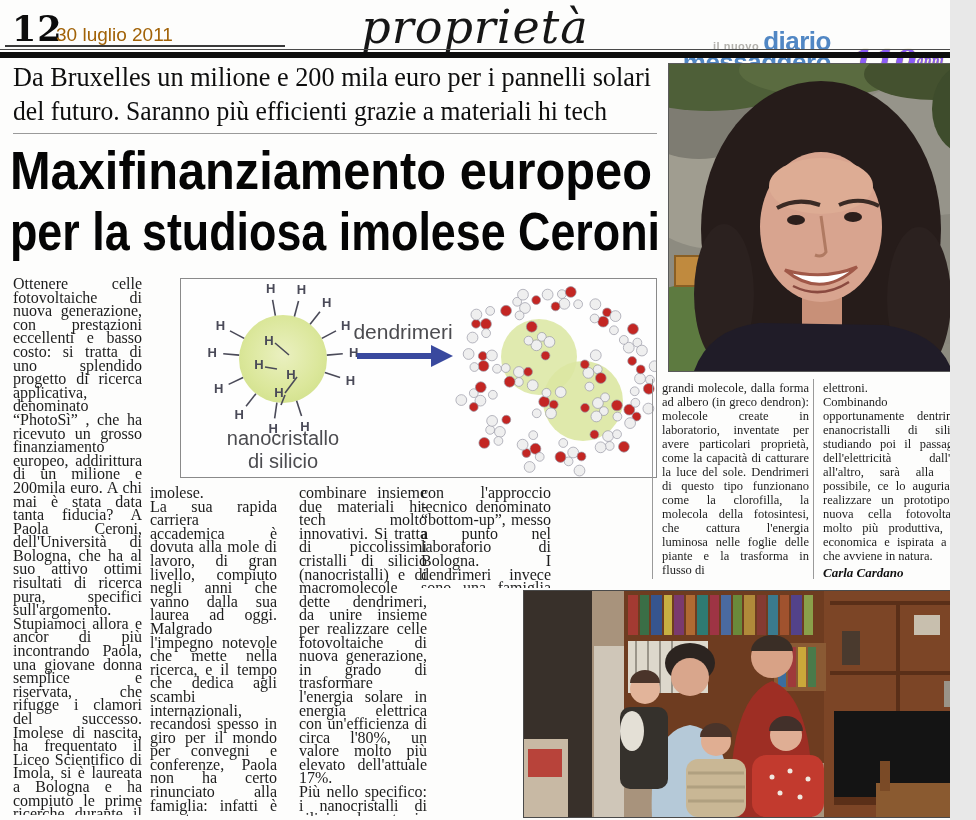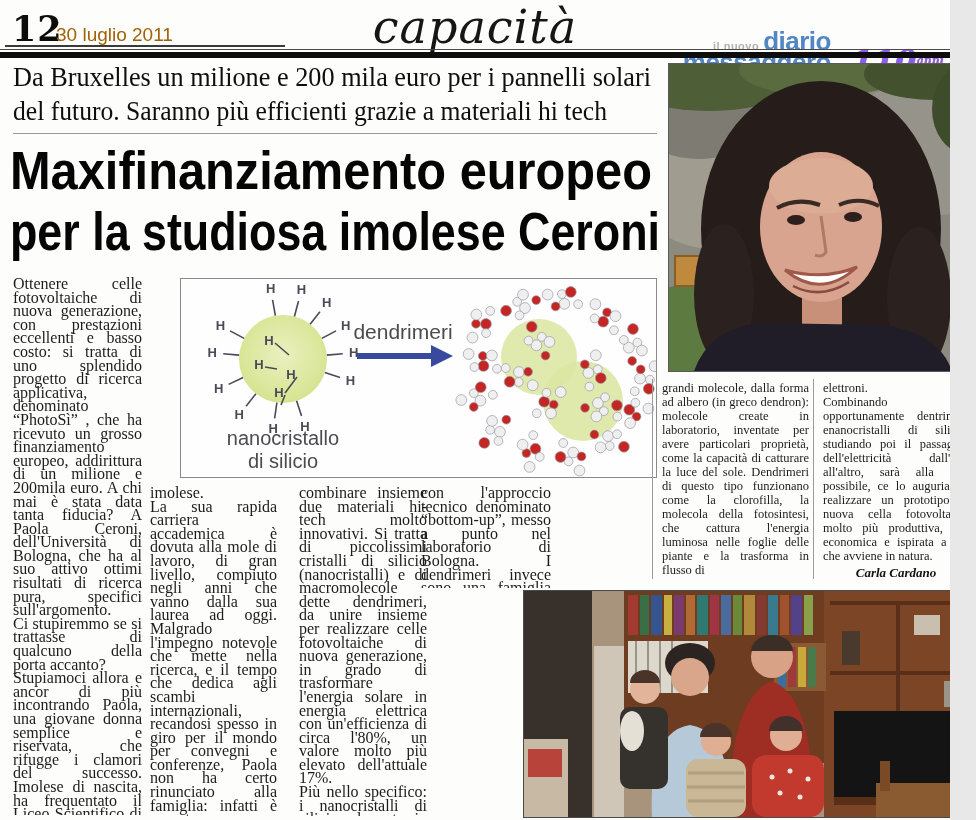--- a/index.html
+++ b/index.html
@@ -33,33 +33,33 @@
   
   .portrait{left:668px;top:63px;width:307px;height:309px;border:1px solid #5a5a5a;box-sizing:border-box;background:#8d8b80;}
   .figure-box{left:180px;top:278px;width:477px;height:200px;background:#fefefe;border:1px solid #8a8a8a;box-sizing:border-box;}
   .family{left:523px;top:590px;width:452px;height:228px;border:1px solid #4a4a4a;box-sizing:border-box;background:#a8937c;}
   .vrule{width:1px;background:#9a9a9a;}
 
   
   .col{position:absolute;overflow:hidden;font-size:16px;line-height:13.6px;text-align:justify;color:#1c1c1c;}
   .col p{margin:0;}
   .col-wide{font-size:12.5px;line-height:14px;}
-  .byline{margin-top:3px;text-align:center;font-weight:bold;font-style:italic;font-size:13px;color:#111;}
+  .byline{margin-top:3px;text-align:left;font-weight:bold;font-style:italic;font-size:13px;color:#111;}
 
   .fig-label{font-family:"Liberation Sans",sans-serif;fill:#4c4c50;}
 </style>
 </head>
 <body>
 
 <div class="page">
 
   <div class="abs pagenum">12</div>
   <div class="abs date">30 luglio 2011</div>
   <div class="abs rule-date"></div>
-  <div class="abs section">capacità</div>
+  <div class="abs section">proprietà</div>
 
   <div class="abs masthead">
     <div class="mh-left">
       <div class="mh-row1">
         <span class="mh-prefix">il nuovo</span>
         <span class="mh-word">diario</span>
       </div>
       <span class="mh-word">messaggero</span>
     </div>
     <div class="mh-right">
@@ -285,21 +285,20 @@
       <text id="fig-left-label1" x="102" y="166" text-anchor="middle" class="fig-label" font-size="20">nanocristallo</text>
       <text id="fig-left-label2" x="102" y="189" text-anchor="middle" class="fig-label" font-size="20">di silicio</text>
     </svg>
   </div>
 
   <div class="abs vrule" style="left:652px;top:379px;height:200px;"></div>
   <div class="abs vrule" style="left:813px;top:379px;height:200px;"></div>
 
   <div class="col" style="left:13px;top:277px;width:129px;height:538px;">
     <p>Ottenere celle fotovoltaiche di nuova generazione, con prestazioni eccellenti e basso costo: si tratta di uno splendido progetto di ricerca applicativa, denominato “PhotoSì” , che ha ricevuto un grosso finanziamento europeo, addirittura di un milione e 200mila euro. A chi mai è stata data tanta fiducia? A Paola Ceroni, dell'Università di Bologna, che ha al suo attivo ottimi risultati di ricerca pura, specifici sull'argomento.</p>
-    <p>Ci stupiremmo se si trattasse di qualcuno della porta accanto?</p>
     <p>Stupiamoci allora e ancor di più incontrando Paola, una giovane donna semplice e riservata, che rifugge i clamori del successo. Imolese di nascita, ha frequentato il Liceo Scientifico di Imola, si è laureata a Bologna e ha compiuto le prime ricerche durante il suo dottorato, che ha svolto fra Bologna e Austin, Texas. Allieva del professor Vincenzo Balzani, di grande fama internazionale nella fotochimica, ben presto è diventata ricercatrice e poi professore associato presso il Dipartimento di chimica G. Cia-</p>
   </div>
 
   <div class="col" style="left:150px;top:486px;width:127px;height:330px;">
     <p>imolese.</p>
     <p>La sua rapida carriera accademica è dovuta alla mole di lavoro, di gran livello, compiuto negli anni che vanno dalla sua laurea ad oggi. Malgrado l'impegno notevole che mette nella ricerca, e il tempo che dedica agli scambi internazionali, recandosi spesso in giro per il mondo per convegni e conferenze, Paola non ha certo rinunciato alla famiglia: infatti è sposata con un ingegnere della Sacmi e ha tre splendide bimbe.</p>
     <p>Quali sono le qualità specifiche del progetto, che hanno convinto la commissione europea ad assegnare il finanziamento? L'idea promettente di</p>
   </div>
 
   <div class="col" style="left:299px;top:486px;width:128px;height:330px;">

